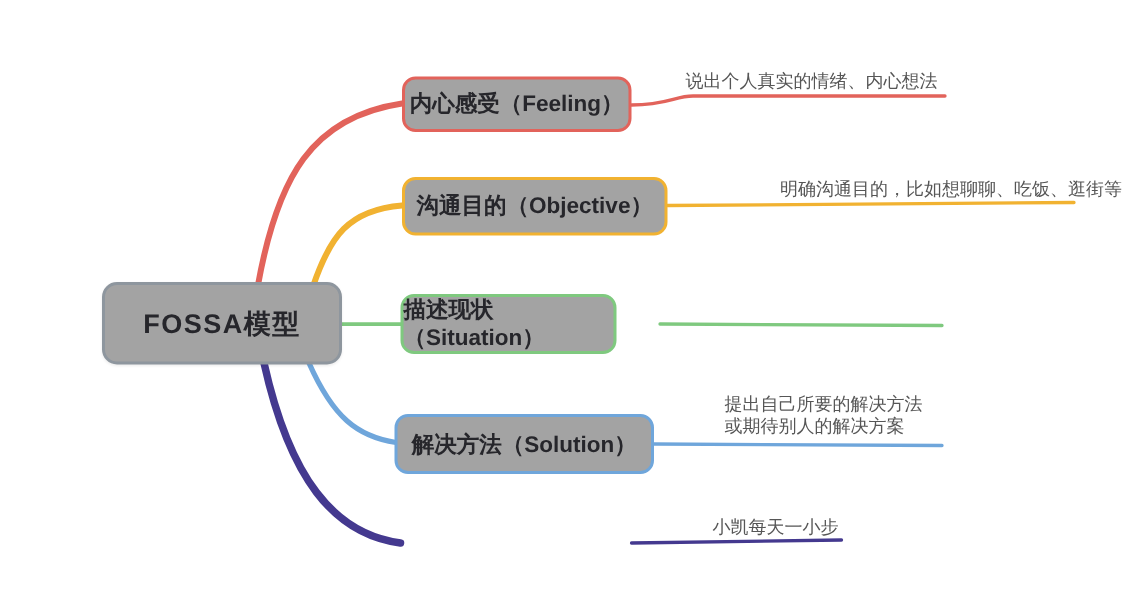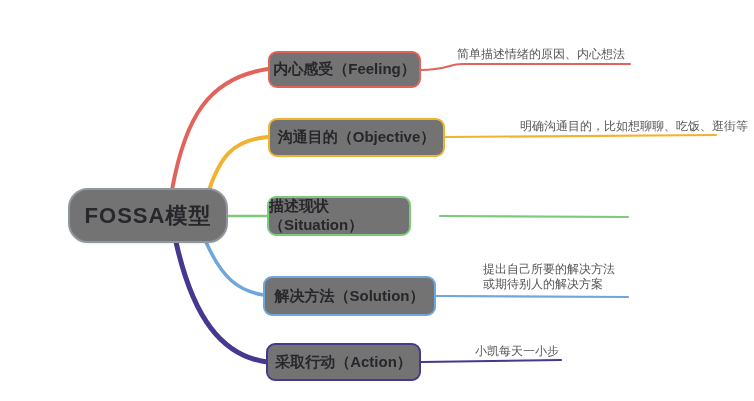--- a/index.html
+++ b/index.html
@@ -12,34 +12,34 @@
     overflow: hidden;
   }
   .wires {
     position: absolute;
     left: 0; top: 0;
     width: 754px; height: 401px;
   }
   .node {
     position: absolute;
     box-sizing: border-box;
-    background: #737373;
+    background: #a3a3a3;
     border: 2px solid #8E969E;
     border-radius: 10px;
     display: flex;
     align-items: center;
     justify-content: center;
     font-weight: bold;
     color: #26262b;
   }
   .root-node {
-    font-size: 22px;
+    font-size: 18px;
     letter-spacing: 1px;
     border-width: 2px;
-    border-radius: 20px;
+    border-radius: 10px;
     box-shadow: 0 1px 2px rgba(0,0,0,0.08);
   }
   .branch-node {
     font-size: 15px;
     border-width: 2px;
     border-radius: 9px;
   }
   .note {
     position: absolute;
     font-size: 12px;
@@ -83,23 +83,22 @@
   <div class="node root-node" style="left: 68px; top: 188px; width: 160px; height: 55px; border-color: rgb(142, 150, 158);">FOSSA模型</div>
 
   <div class="node branch-node" style="left: 268px; top: 51px; width: 153px; height: 37px; border-color: rgb(226, 99, 91);">内心感受（Feeling）</div>
 
   <div class="node branch-node" style="left: 268px; top: 118px; width: 177px; height: 39px; border-color: rgb(241, 178, 49);">沟通目的（Objective）</div>
 
   <div class="node branch-node" style="left: 267px; top: 196px; width: 144px; height: 40px; border-color: rgb(127, 201, 127);">描述现状（Situation）</div>
 
   <div class="node branch-node" style="left: 263px; top: 276px; width: 173px; height: 40px; border-color: rgb(111, 166, 219);">解决方法（Solution）</div>
 
-  <div class="node branch-node" style="left: 266px; top: 343px; width: 155px; height: 38px; border-color: rgb(68, 57, 143);">采取行动（Action）</div>
 
-  <div class="note center" style="left:452px; top:47px; width:178px;">简单描述情绪的原因、内心想法</div>
+  <div class="note center" style="left:452px; top:47px; width:178px;">说出个人真实的情绪、内心想法</div>
 
   <div class="note center" style="left:478px; top:119px; width:238px;margin-left:37px;">明确沟通目的，比如想聊聊、吃饭、逛街等</div>
 
 
   <div class="note" style="left:483px; top:262px; width:170px;">提出自己所要的解决方法
 或期待别人的解决方案</div>
 
   <div class="note" style="left:475px; top:344px; width:100px;">小凯每天一小步</div>
 
 

